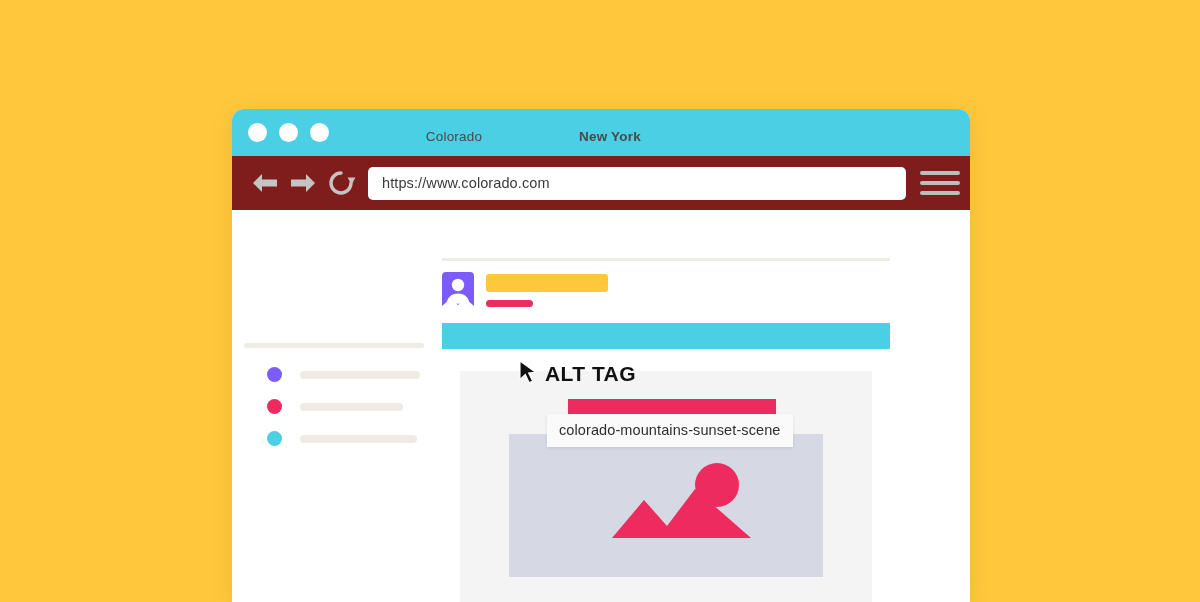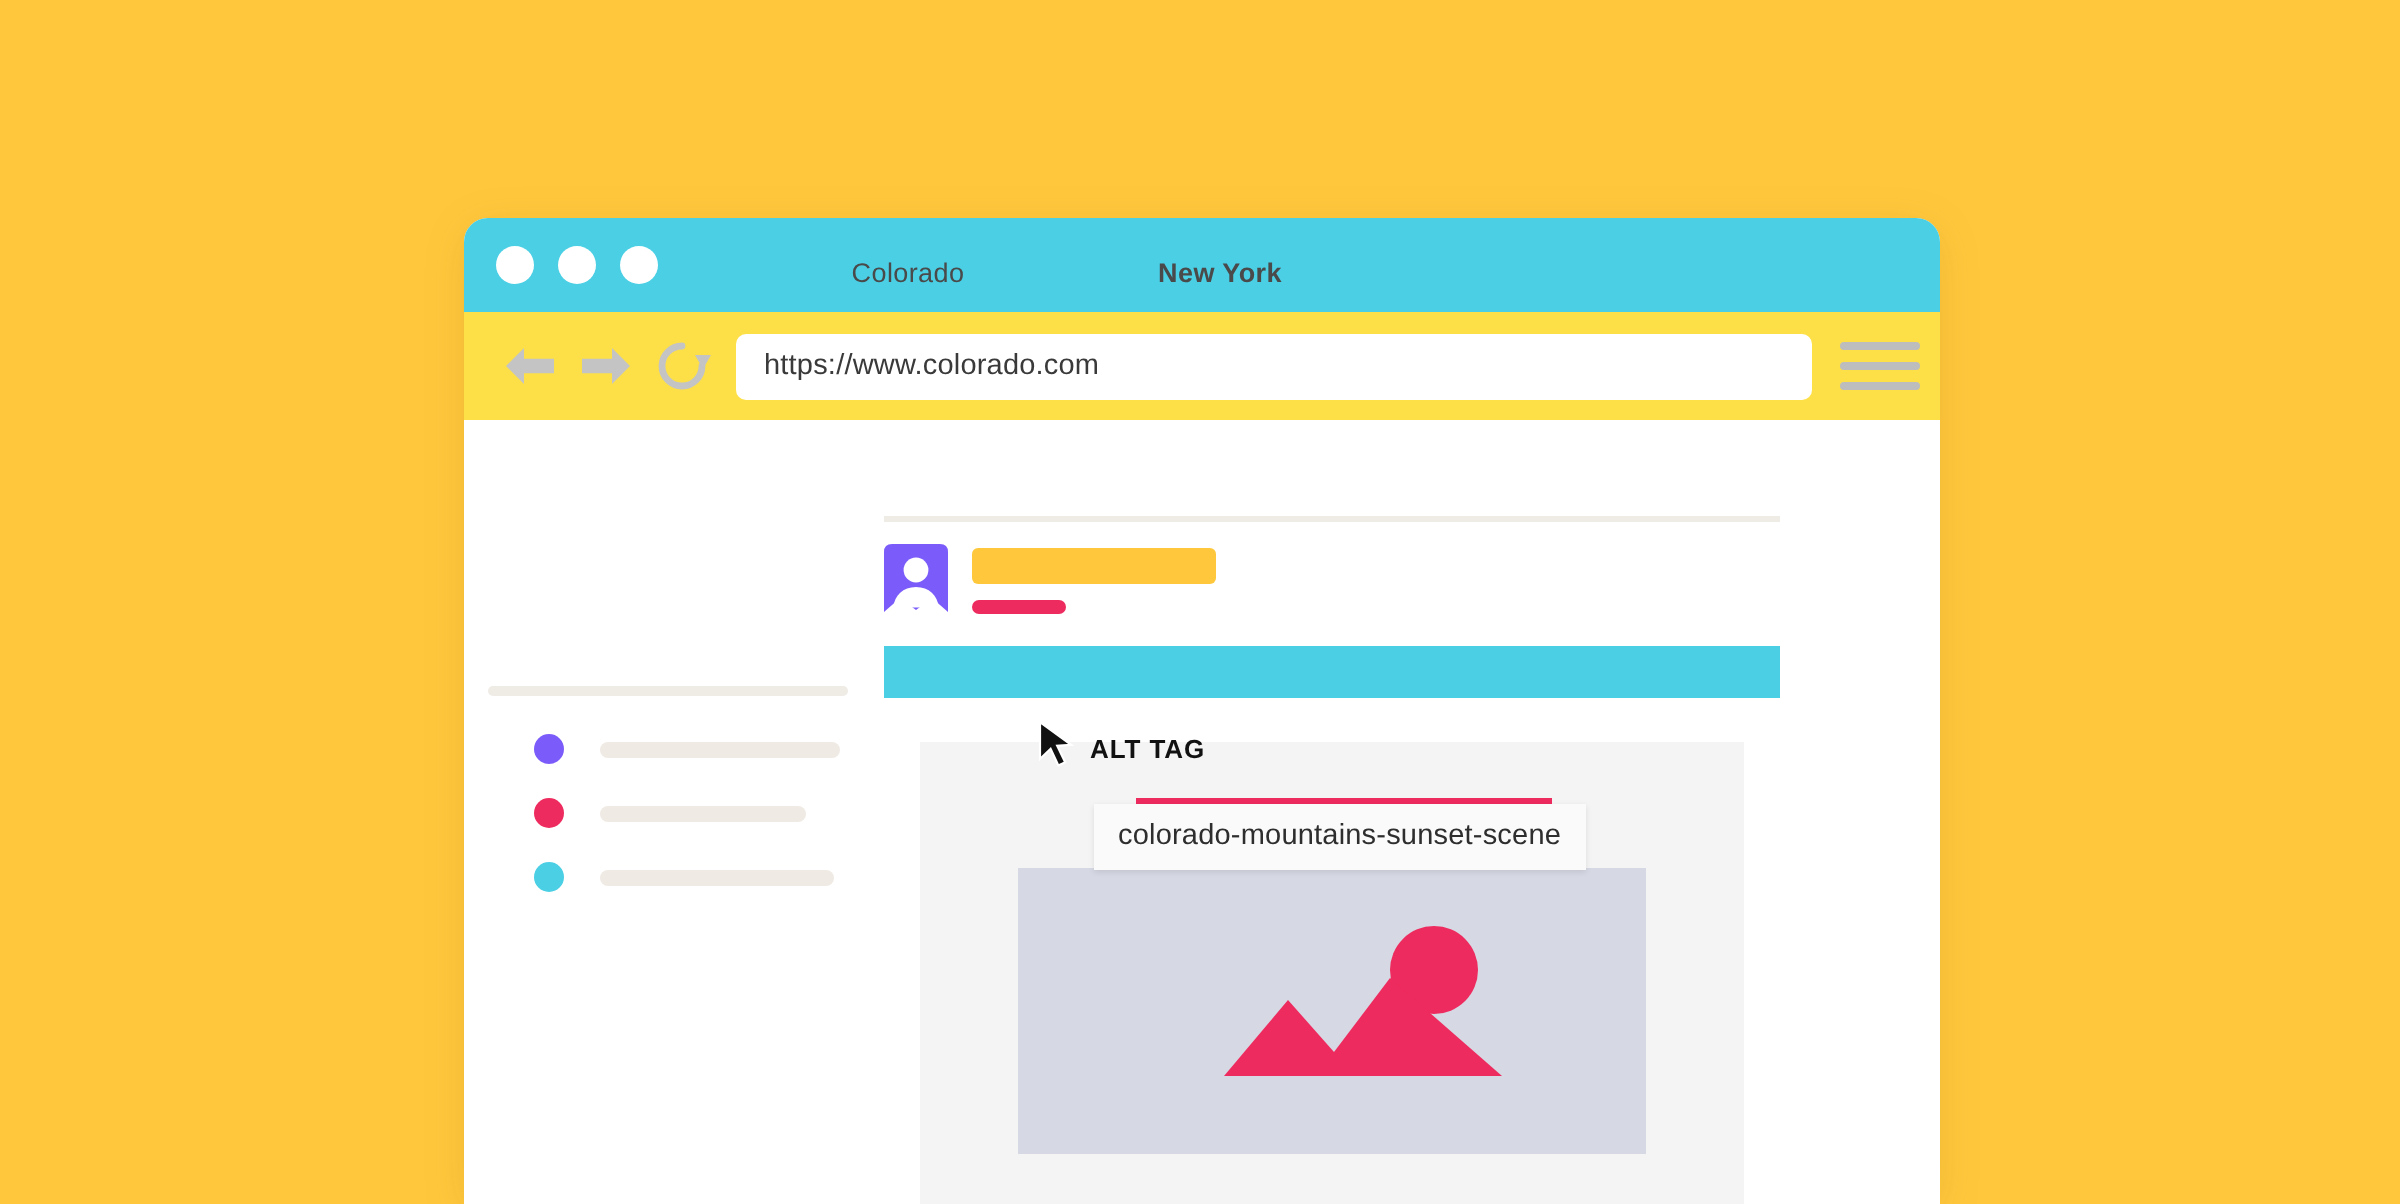--- a/index.html
+++ b/index.html
@@ -69,21 +69,21 @@
   }
   .tab-label { position: relative; z-index: 2; padding-bottom: 2px; }
 
   #tab-colorado { left: 123px;  width: 198px; }
   #tab-newyork  { left: 288px;  width: 180px; font-weight: bold; }
 
   
   #toolbar {
     position: relative;
     height: 54px;
-    background: #fde047;
+    background: #7f1d1d;
     display: flex;
     align-items: center;
     padding: 0 0 0 16px;
   }
 
   #nav-controls {
     display: flex;
     align-items: center;
     gap: 4px;
     margin-right: 10px;
@@ -264,29 +264,29 @@
     left: 518px;
     top: 360px;
     z-index: 30;
   }
   #alt-label-row {
     display: flex;
     align-items: center;
     gap: 7px;
   }
   #alt-label {
-    font-size: 13px;
+    font-size: 21px;
     font-weight: bold;
     color: #111111;
     letter-spacing: .45px;
   }
   #alt-tooltip {
     position: absolute;
     left: 29px;
-    top: 42px;
+    top: 54px;
     background: #FAFAFA;
     padding: 7px 12px 8px 12px;
     white-space: nowrap;
     box-shadow: 0 1px 3px rgba(0,0,0,.10);
   }
   #alt-tooltip-text {
     font-size: 14.5px;
     color: #2e2e2e;
     letter-spacing: .1px;
   }

